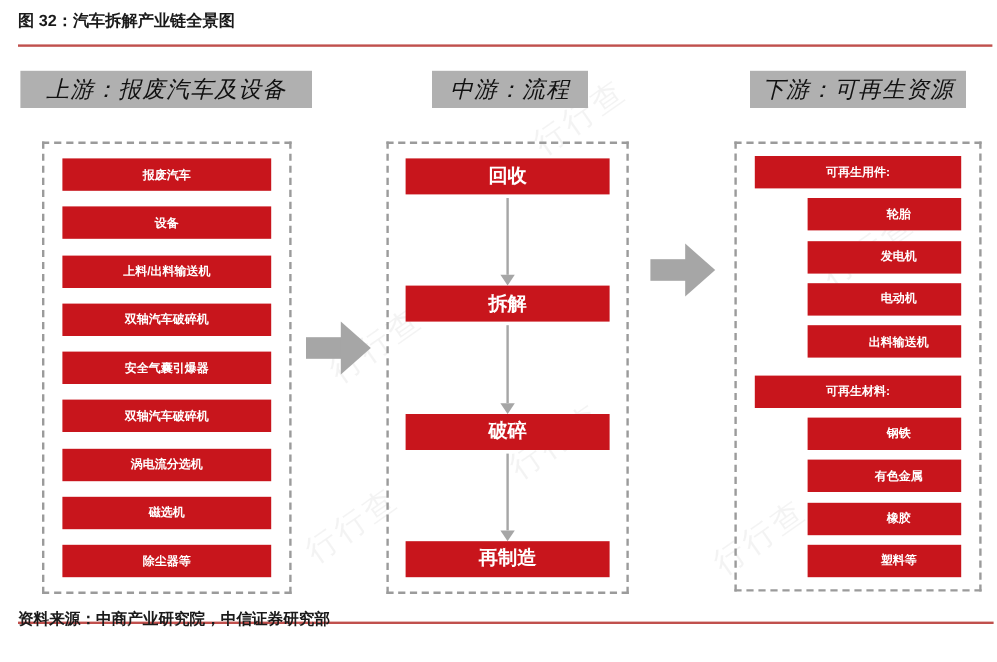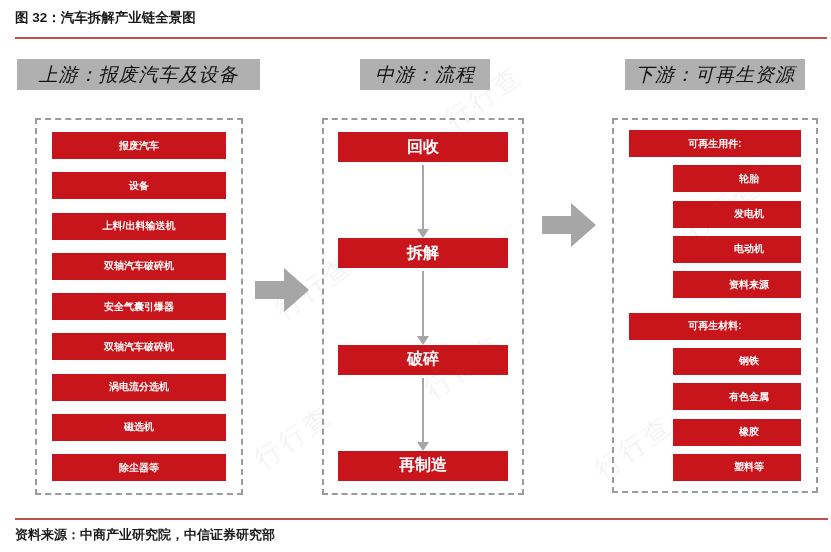--- a/index.html
+++ b/index.html
@@ -4,21 +4,21 @@
 <style>
   html,body{margin:0;padding:0;background:#fff;}
   .page{
     position:relative;width:831px;height:552px;background:#ffffff;overflow:hidden;
     font-family:"Liberation Sans","DejaVu Sans",sans-serif;color:#1a1a1a;text-align:center;
   }
   .fig-title{position:absolute;left:15px;top:9px;font-size:13.5px;font-weight:bold;color:#1a1a1a;}
   .rule{position:absolute;height:2px;background:#c0504d;}
   .rule-top{left:15px;right:4px;top:37px;}
   .rule-bottom{left:15px;right:3px;top:518px;}
-  .source-line{position:absolute;left:15px;top:526px;font-size:13px;font-weight:600;color:#1a1a1a;}
+  .source-line{position:absolute;left:15px;top:507px;font-size:13px;font-weight:600;color:#1a1a1a;}
 
   .col-header{
     position:absolute;top:59px;height:31px;background:#b0b0b0;color:#111;
     display:flex;align-items:center;justify-content:center;font-size:19px;letter-spacing:1px;font-style:italic;
   }
   .hdr-up{left:17px;width:243px;}
   .hdr-mid{left:360px;width:130px;}
   .hdr-down{left:625px;width:180px;}
 
   .dashed-box{
@@ -108,21 +108,21 @@
         <div class="head"></div>
       </div>
     <div class="red-item">再制造</div>
   </div>
 
   <div class="dashed-box box-down">
     <div class="red-item">可再生用件:</div>
     <div class="red-item down-sub">轮胎</div>
     <div class="red-item down-sub">发电机</div>
     <div class="red-item down-sub">电动机</div>
-    <div class="red-item down-sub">资料来源</div>
+    <div class="red-item down-sub">出料输送机</div>
     <div class="red-item group2-label">可再生材料:</div>
     <div class="red-item down-sub">钢铁</div>
     <div class="red-item down-sub">有色金属</div>
     <div class="red-item down-sub">橡胶</div>
     <div class="red-item down-sub">塑料等</div>
   </div>
 
   <div class="block-arrow arrow-1">
     <div class="shaft"></div>
       <div class="head"></div>

